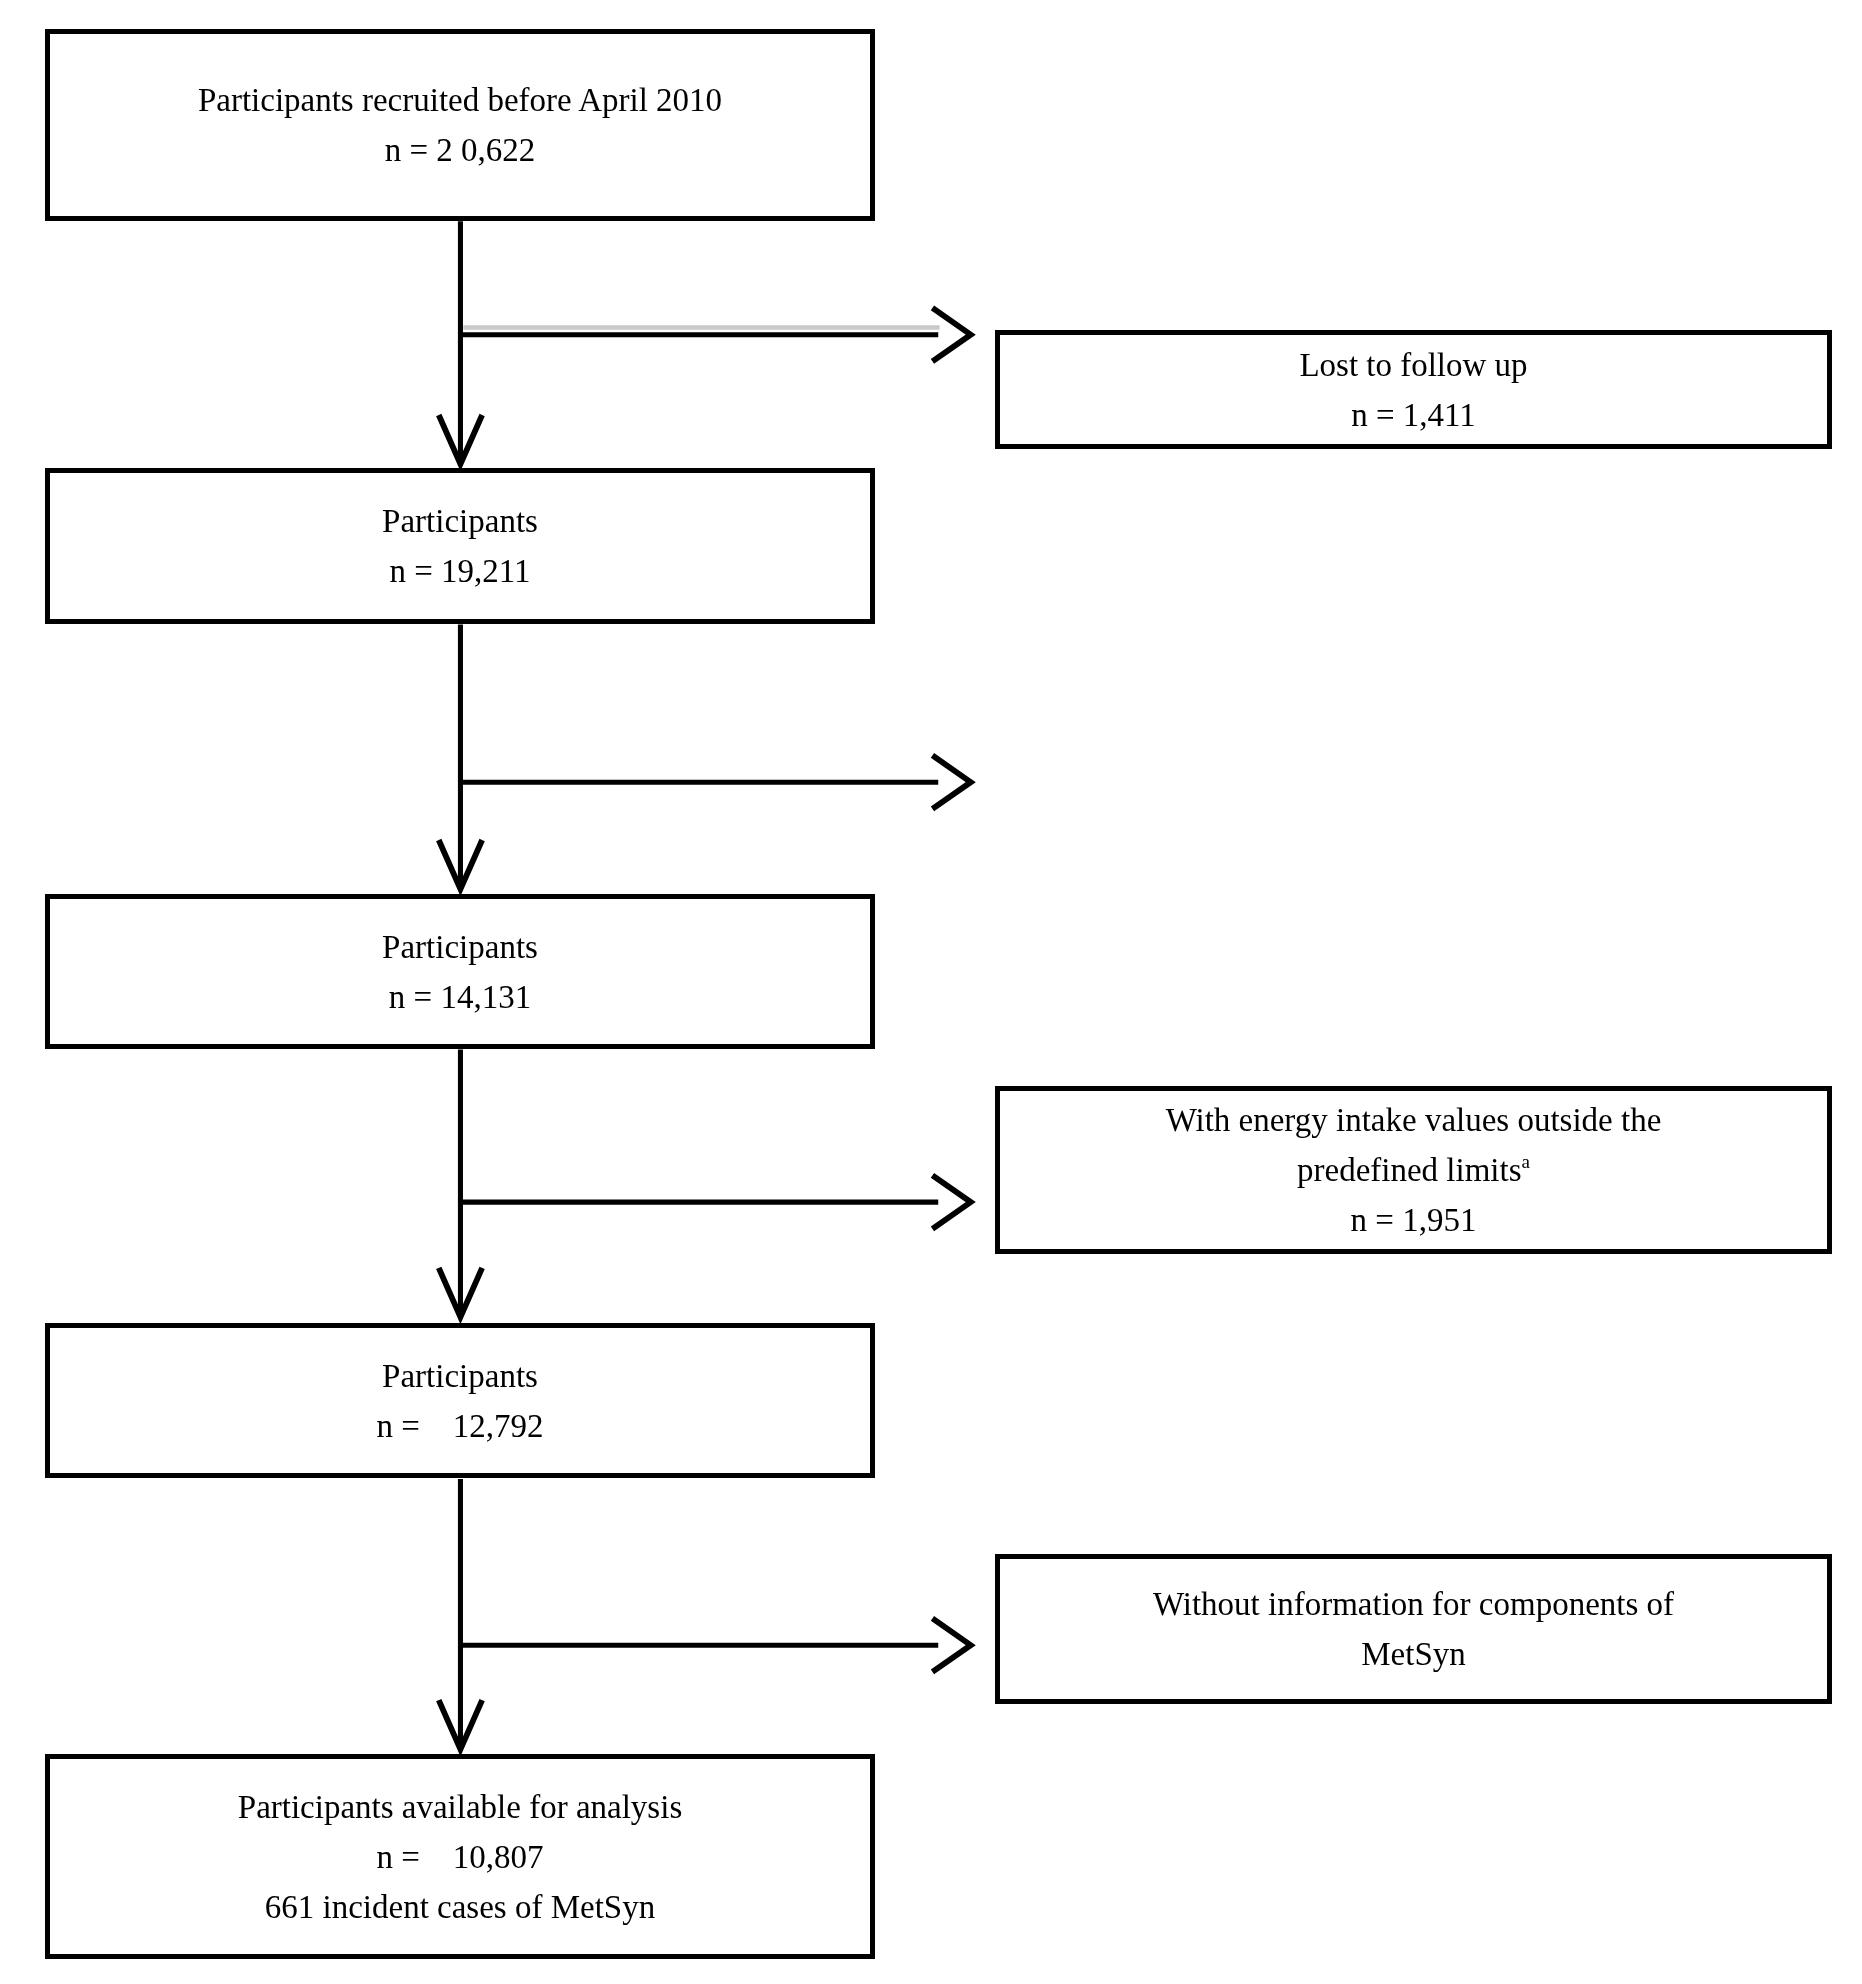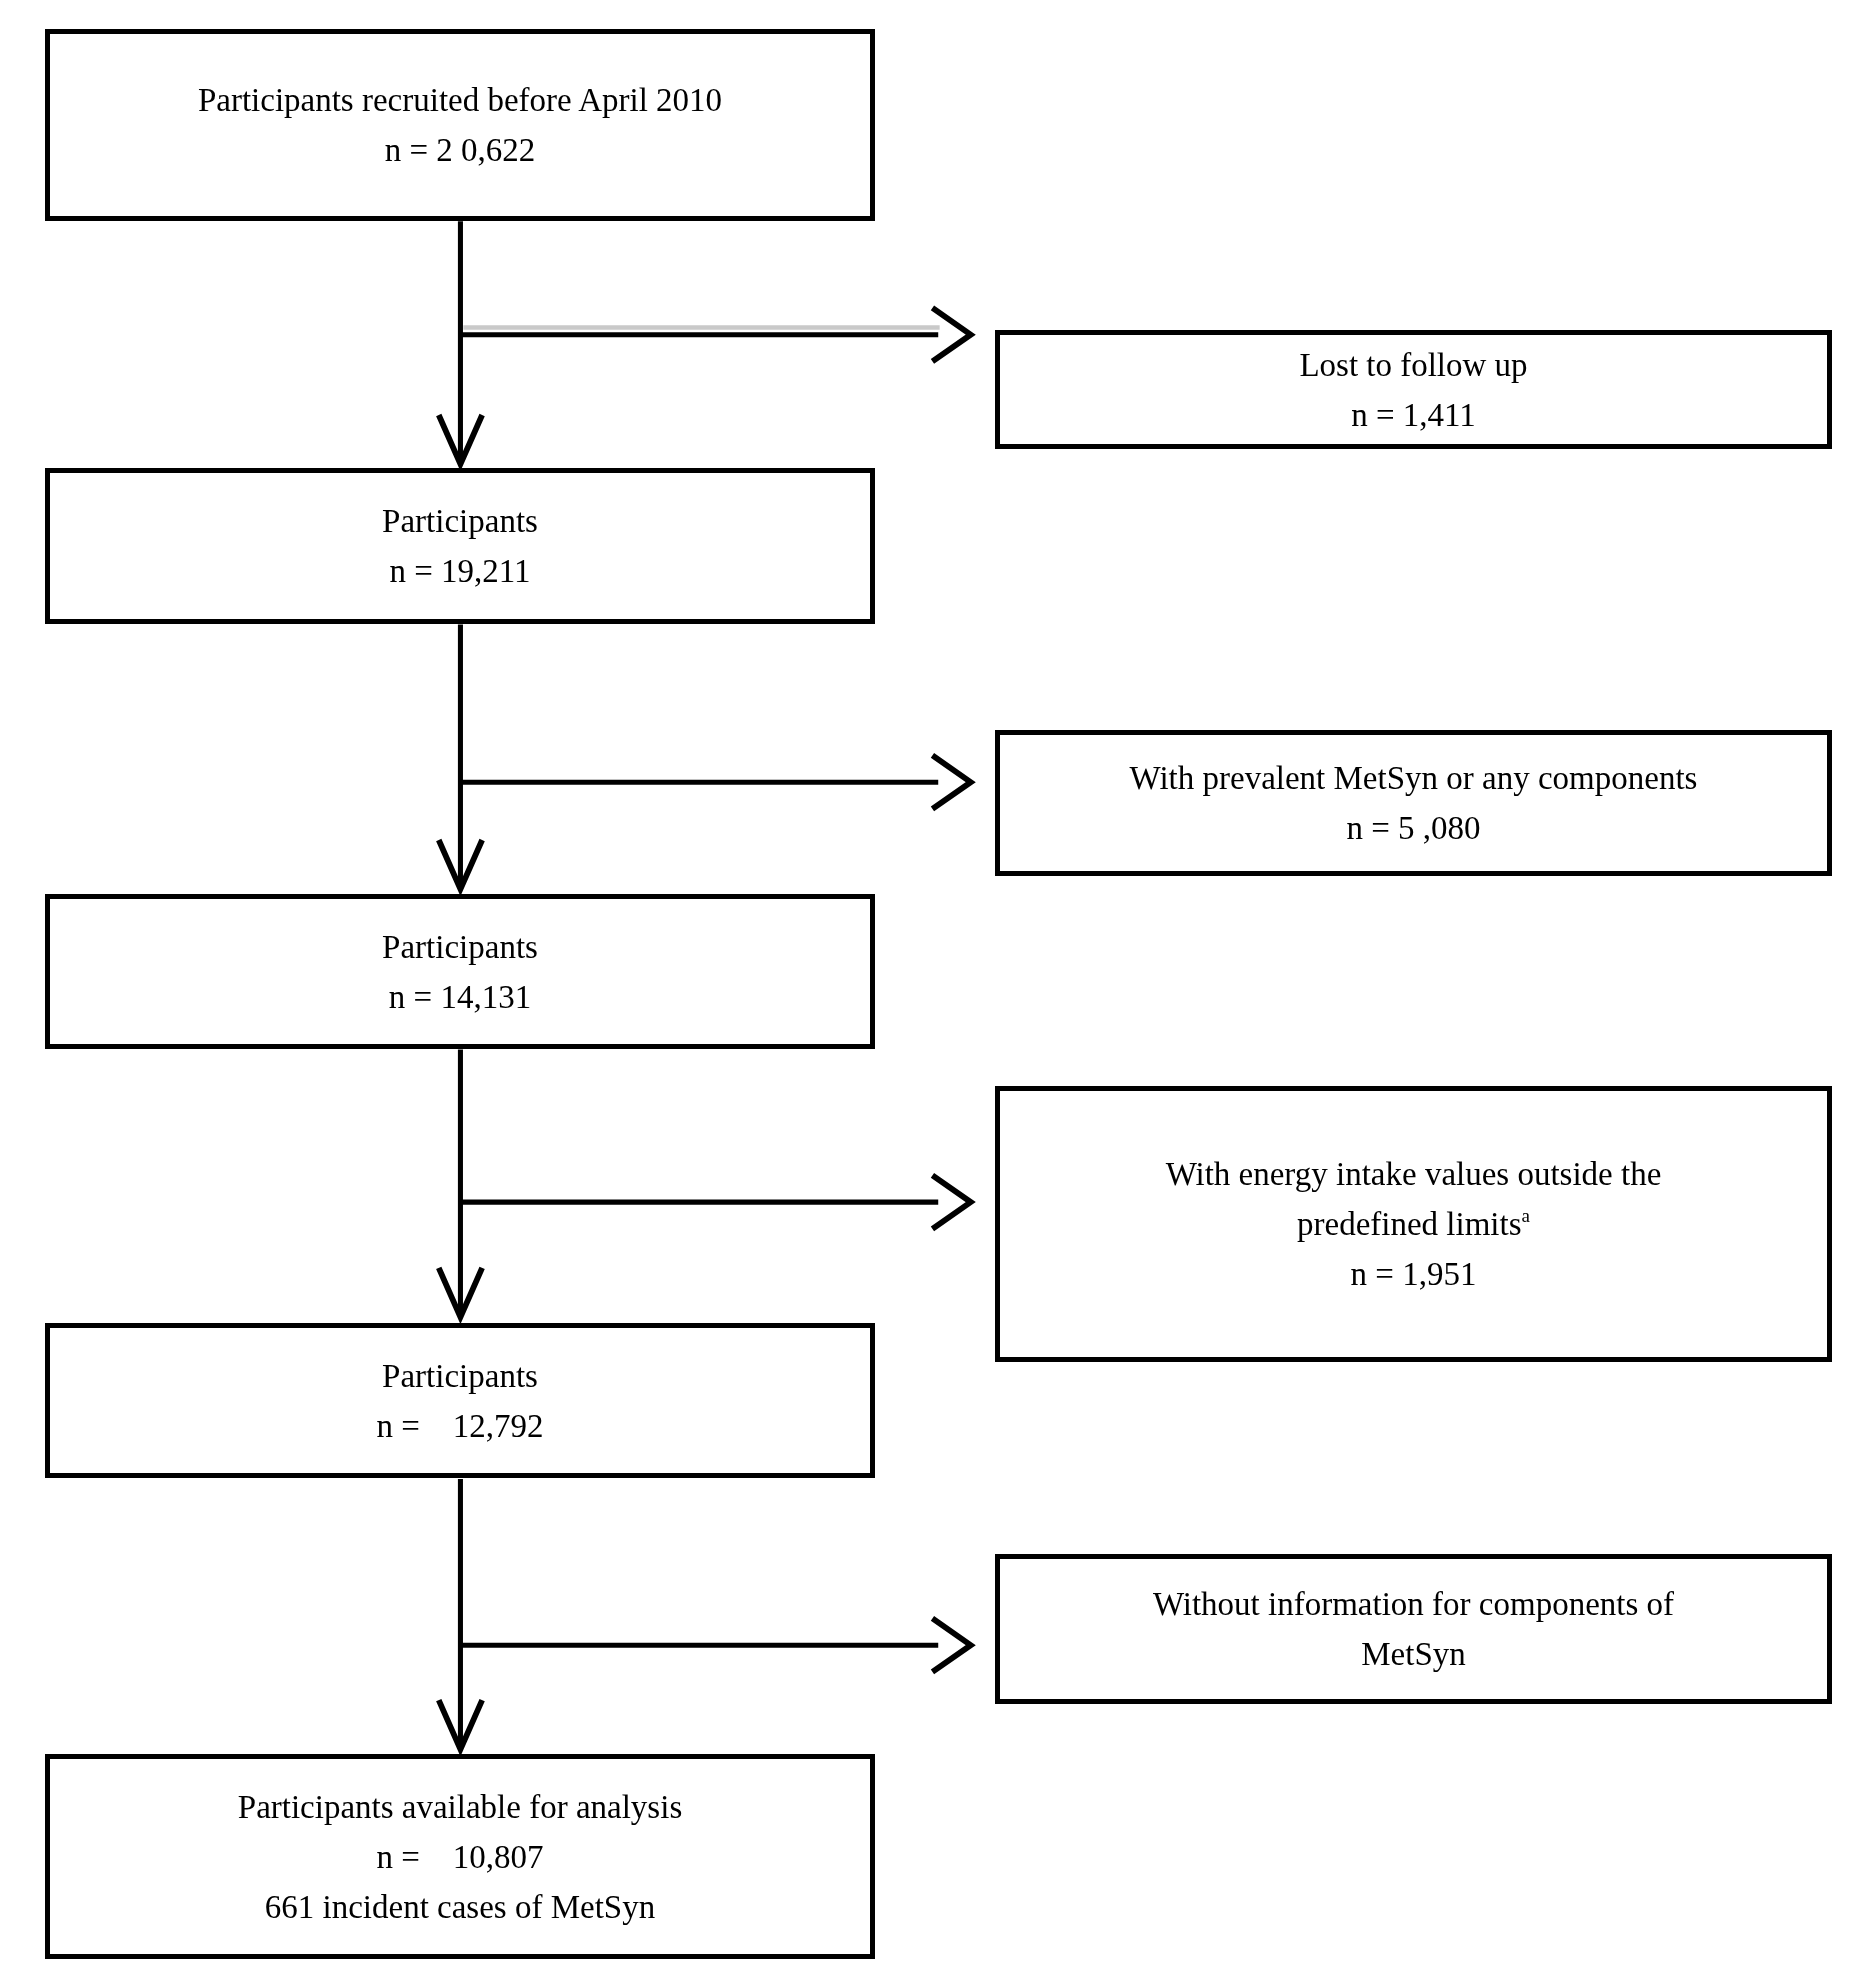--- a/index.html
+++ b/index.html
@@ -43,21 +43,21 @@
   .lbox { left: 45px; width: 830px; }
   #box-recruited   { top: 29px;   height: 192px; }
   #box-step2       { top: 468px;  height: 156px; }
   #box-step3       { top: 894px; height: 155px; }
   #box-step4       { top: 1323px; height: 155px; }
   #box-final       { top: 1754px; height: 205px; }
   
   .rbox { left: 995px; width: 837px; }
   #box-lost        { top: 294px;  height: 119px; margin-top: 36px; }
   #box-prevalent   { top: 730px; height: 146px; }
-  #box-energy      { top: 1086px; height: 276px; }
+  #box-energy      { top: 1086px; height: 168px; }
   #box-noinfo      { top: 1554px; height: 150px; text-align: right; }
 
   #arrows {
     position: absolute;
     left: 0;
     top: 0;
     width: 1862px;
     height: 1985px;
     z-index: 1;
   }
@@ -151,24 +151,20 @@
     <div class="line">Participants available for analysis</div>
     <div class="line">n =    10,807</div>
     <div class="line">661 incident cases of MetSyn</div>
   </div>
 
   <div class="box rbox" id="box-lost">
     <div class="line">Lost to follow up</div>
     <div class="line">n = 1,411</div>
   </div>
 
-  <div class="box rbox" id="box-prevalent">
-    <div class="line">With prevalent MetSyn or any components</div>
-    <div class="line">n = 5 ,080</div>
-  </div>
 
   <div class="box rbox" id="box-energy">
     <div class="line">With energy intake values outside the</div>
     <div class="line"><span>predefined limits</span><sup>a</sup></div>
     <div class="line">n = 1,951</div>
   </div>
 
   <div class="box rbox" id="box-noinfo">
     <div class="line">Without information for components of</div>
     <div class="line">MetSyn</div>

